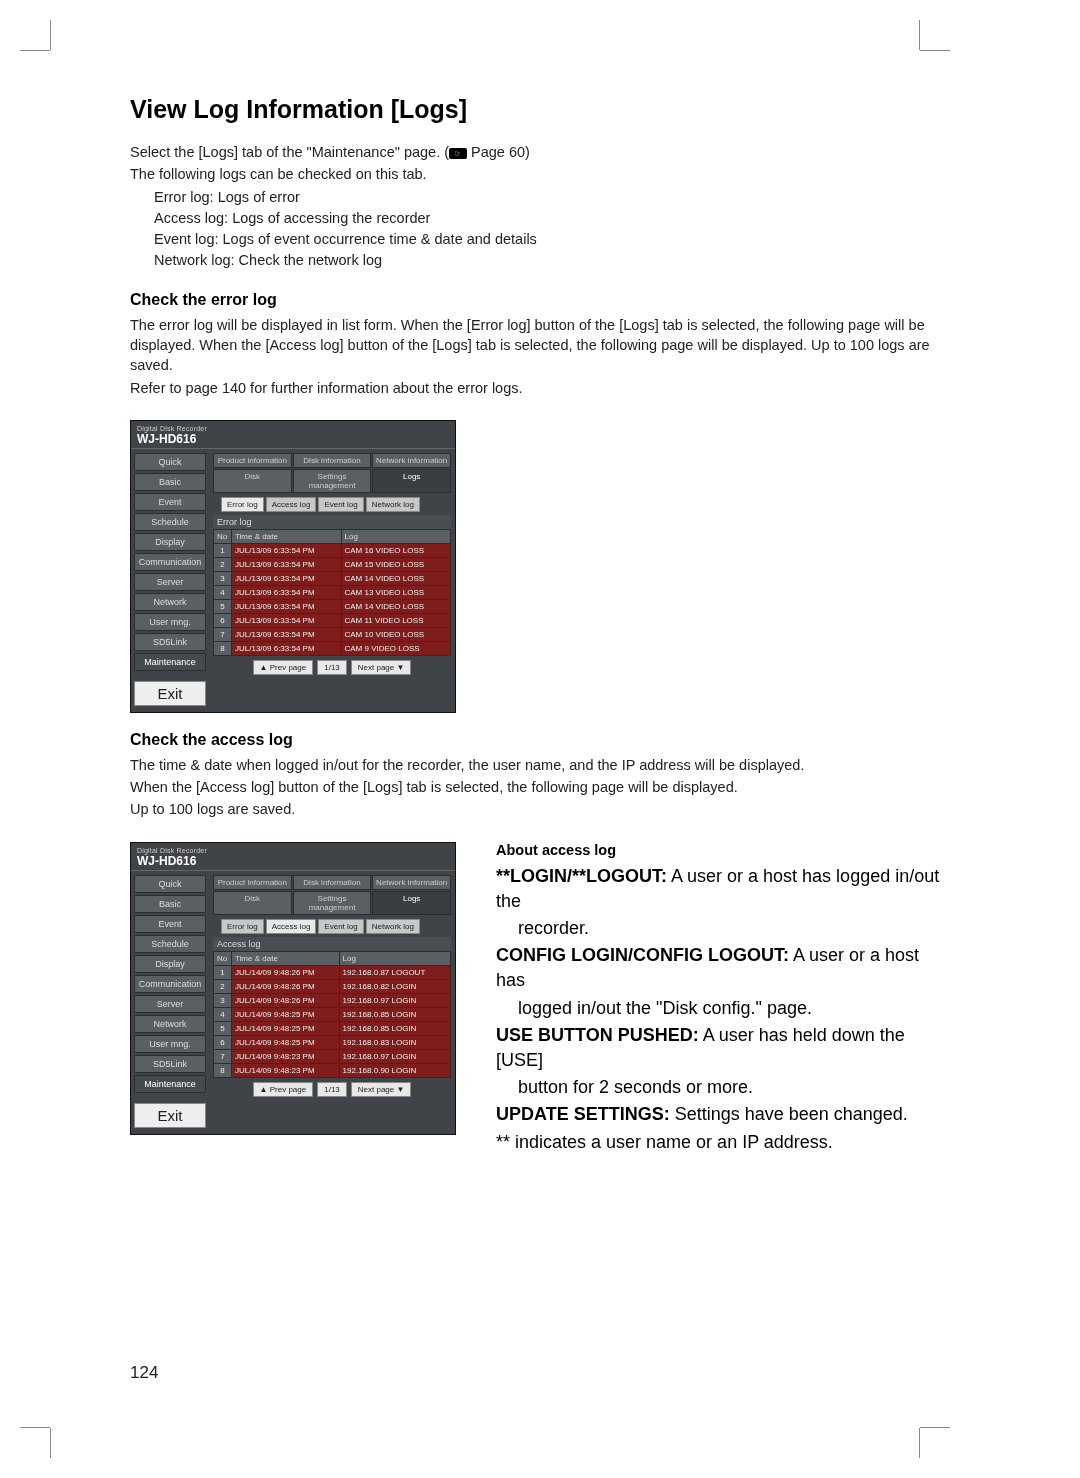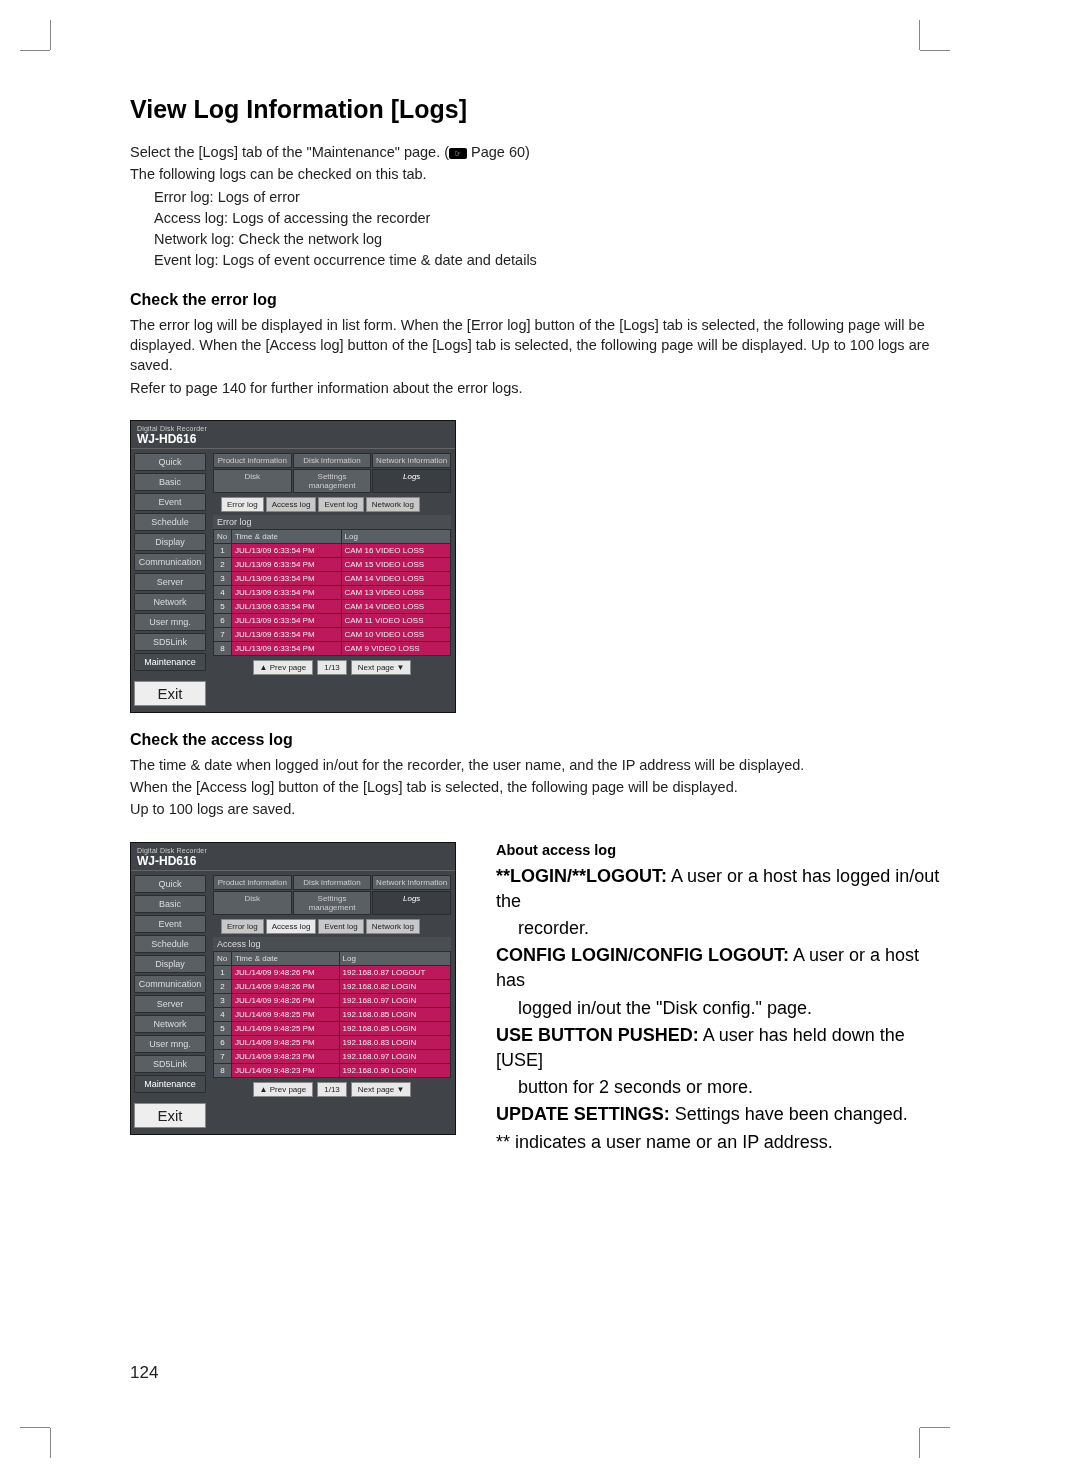--- a/index.html
+++ b/index.html
@@ -99,21 +99,21 @@
   .scr-tab {
     flex: 1 1 30%;
     background: #5a5f64;
     color: #ccc;
     font-size: 8px;
     text-align: center;
     padding: 2px 0;
     border: 1px solid #2a2d30;
     min-width: 0;
   }
-  .scr-tab.sel { background: #3a3e42; color: #fff; font-style: italic; }
+  .scr-tab.sel { background: #3a3e42; color: #fff; }
   .scr-subtabs { display: flex; gap: 2px; margin: 4px 0 3px 8px; }
   .scr-subtab {
     background: #e8e8e8;
     color: #222;
     font-size: 8px;
     padding: 2px 5px;
     border: 1px solid #888;
   }
   .scr-subtab.dim { background: #c8c8c8; }
   .scr-section-label {
@@ -129,21 +129,21 @@
   }
   .scr-table th {
     background: #5a5f64;
     color: #ddd;
     font-weight: normal;
     padding: 2px 3px;
     border: 1px solid #2a2d30;
     text-align: left;
   }
   .scr-table td {
-    background: #be185d;
+    background: #7f1d1d;
     color: #eee;
     padding: 2px 3px;
     border: 1px solid #2a2d30;
     white-space: nowrap;
   }
   .scr-table td.no { text-align: center; width: 18px; background: #5a5f64; }
   .scr-pager {
     display: flex;
     justify-content: center;
     gap: 4px;
@@ -192,22 +192,22 @@
   <h1>View Log Information [Logs]</h1>
 
   <div class="body-text">
     <span>Select the [Logs] tab of the "Maintenance" page. (</span><span class="ref-icon">☞</span><span> Page 60)</span>
   </div>
   <div class="body-text">The following logs can be checked on this tab.</div>
 
   <div class="indent-list">
     <div>Error log: Logs of error</div>
     <div>Access log: Logs of accessing the recorder</div>
+    <div>Event log: Logs of event occurrence time &amp; date and details</div>
     <div>Network log: Check the network log</div>
-    <div>Event log: Logs of event occurrence time &amp; date and details</div>
   </div>
 
   <h2>Check the error log</h2>
   <div class="para">The error log will be displayed in list form. When the [Error log] button of the [Logs] tab is selected, the following page will be displayed. When the [Access log] button of the [Logs] tab is selected, the following page will be displayed. Up to 100 logs are saved.</div>
   <div class="para">Refer to page 140 for further information about the error logs.</div>
 
   <div class="screenshot">
     <div class="scr-header">
       <div class="scr-super">Digital Disk Recorder</div>
       <div class="scr-model">WJ-HD616</div>

